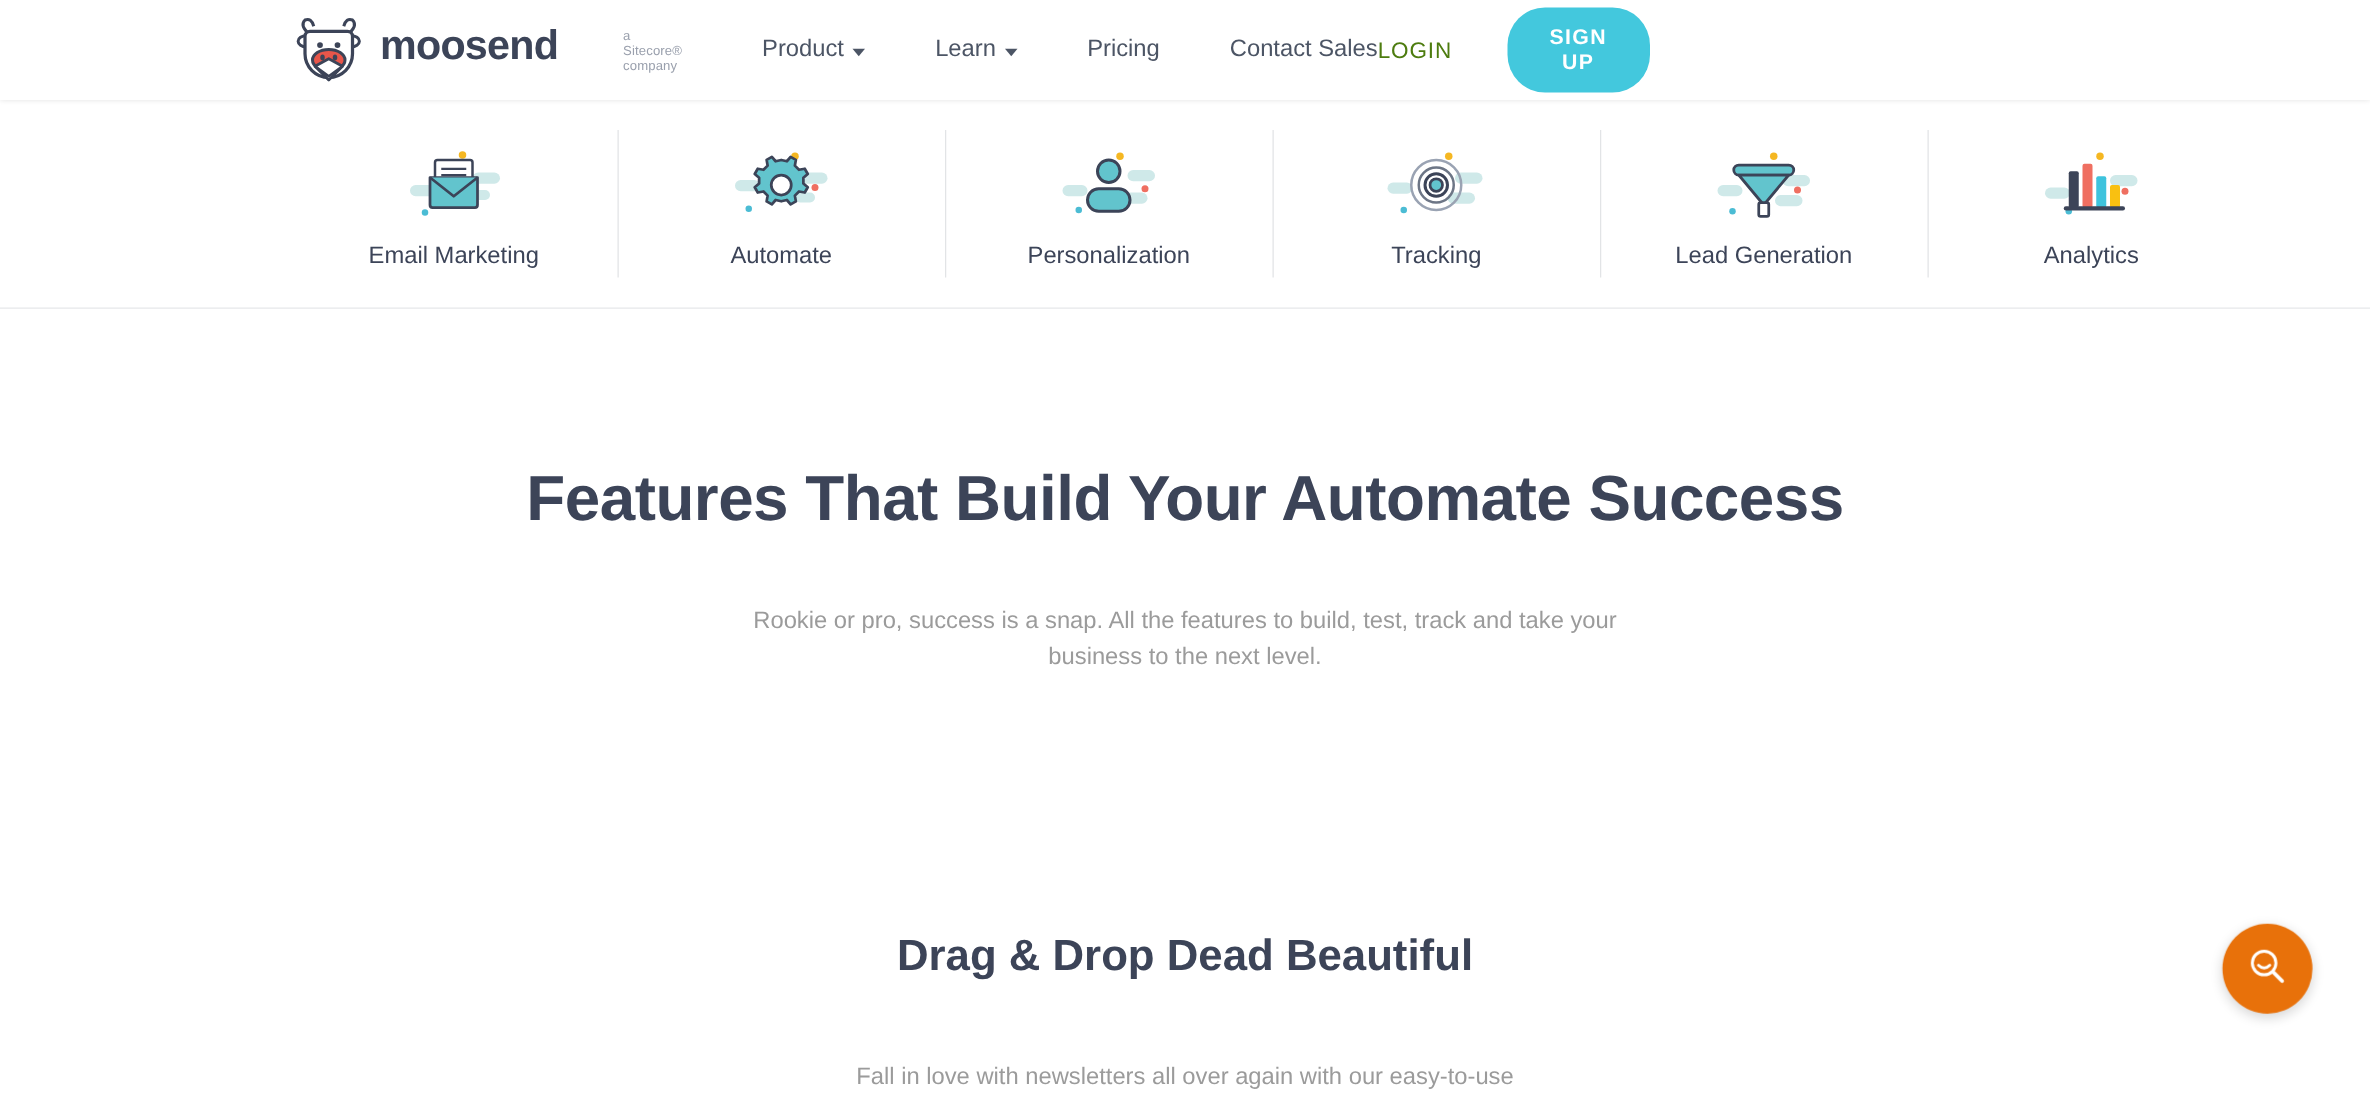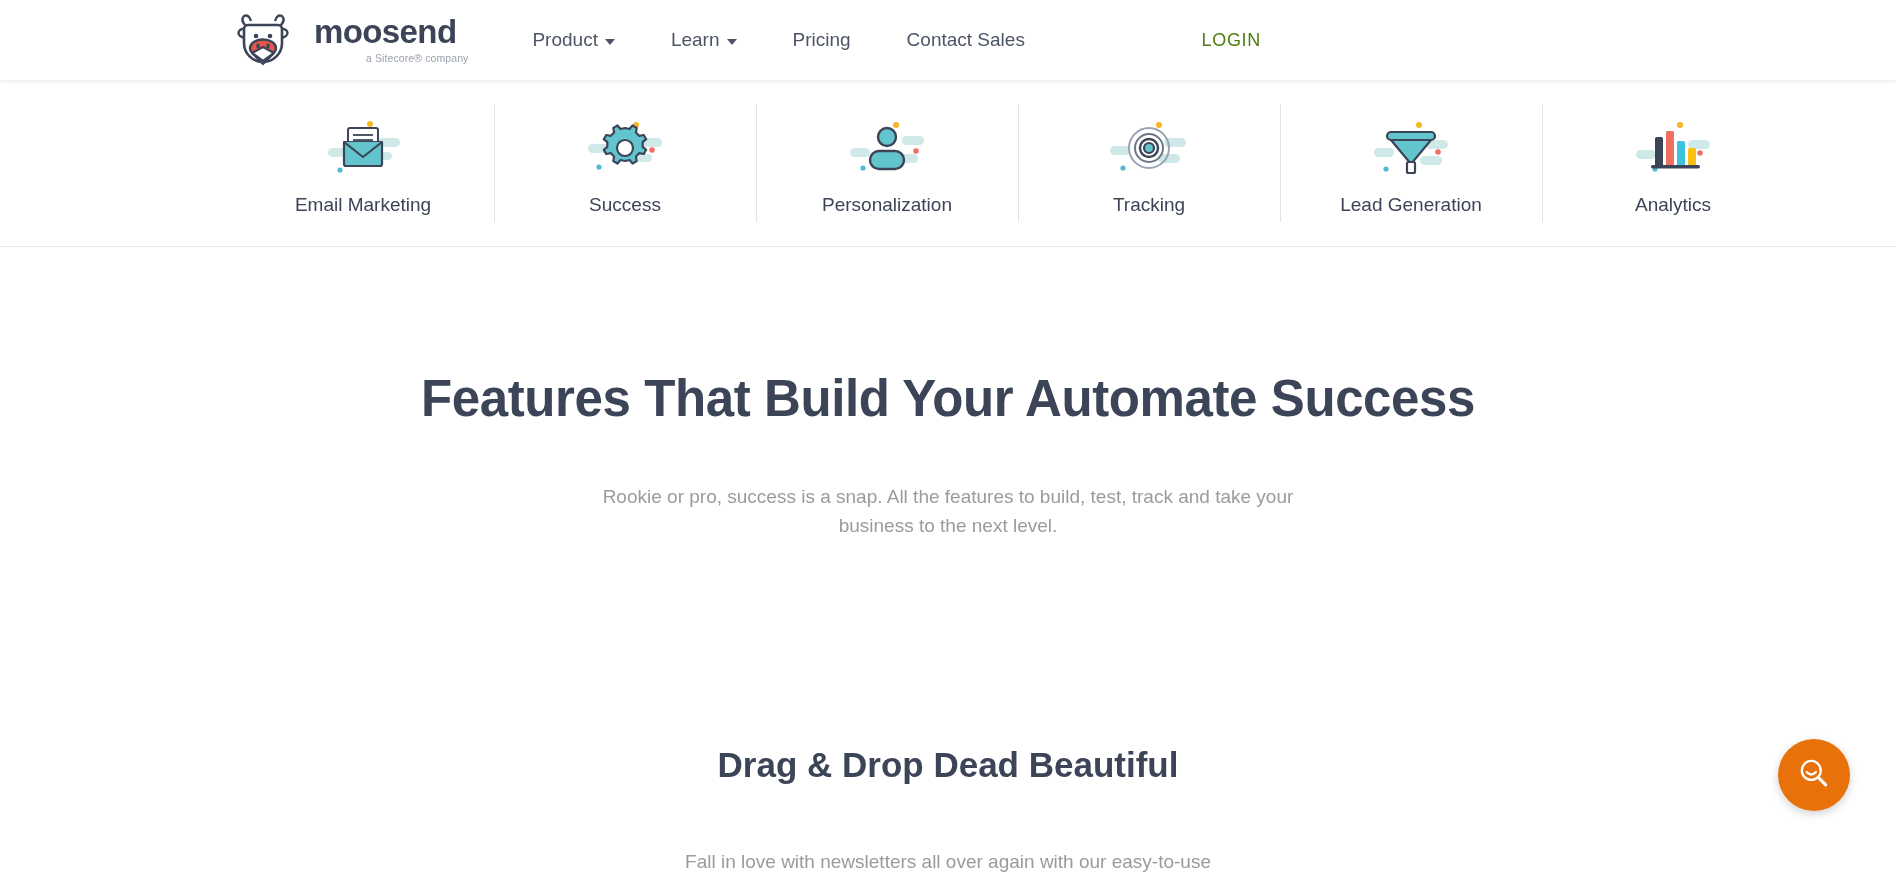--- a/index.html
+++ b/index.html
@@ -23,22 +23,21 @@
   }
   .logo-block {
     display: flex;
     align-items: center;
     margin-left: 232px;
     text-decoration: none;
   }
   .logo-mark { width: 62px; height: 62px; flex: none; }
   .logo-text-wrap {
     display: flex;
-    flex-direction: column;
-    margin-left: 20px;
+    margin-left: 10px;
     padding-bottom: 2px;
   }
   .logo-word {
     font-size: 33px;
     font-weight: bold;
     color: #3c4458;
     letter-spacing: -0.6px;
     line-height: 1;
   }
   .logo-tagline {
@@ -235,20 +234,21 @@
     <div class="nav-item">
       <span>Pricing</span>
     </div>
     <div class="nav-item">
       <span>Contact Sales</span>
     </div>
   </nav>
 
   <div class="header-right">
     <a class="login-link" href="#">LOGIN</a>
+    <button class="signup-btn">SIGN UP</button>
   </div>
 </div>
 
 <div class="feature-bar">
 
   <div class="feature">
     <span class="feature-icon">
       <svg viewBox="0 0 86 62" width="86" height="62">
         <rect x="8" y="30" width="22" height="9" rx="4.5" fill="#cfe9e9"></rect>
         <rect x="58" y="20" width="22" height="9" rx="4.5" fill="#cfe9e9"></rect>
@@ -272,21 +272,21 @@
         <rect x="6" y="26" width="20" height="9" rx="4.5" fill="#cfe9e9"></rect>
         <rect x="58" y="20" width="22" height="9" rx="4.5" fill="#cfe9e9"></rect>
         <rect x="54" y="36" width="16" height="8" rx="4" fill="#cfe9e9"></rect>
         <circle cx="54" cy="7" r="3" fill="#f5b722"></circle>
         <circle cx="70" cy="32" r="2.8" fill="#ef6f61"></circle>
         <circle cx="17" cy="49" r="2.6" fill="#4bbcd4"></circle>
         <path d="M43 10 l4.5 1 l3 -3.5 l4.2 2.4 l-0.8 4.6 l3.3 3.3 l4.6 -0.8 l2.4 4.2 l-3.5 3 l0 4.6 l3.5 3 l-2.4 4.2 l-4.6 -0.8 l-3.3 3.3 l0.8 4.6 l-4.2 2.4 l-3 -3.5 l-4.5 1 l-4.5 -1 l-3 3.5 l-4.2 -2.4 l0.8 -4.6 l-3.3 -3.3 l-4.6 0.8 l-2.4 -4.2 l3.5 -3 l0 -4.6 l-3.5 -3 l2.4 -4.2 l4.6 0.8 l3.3 -3.3 l-0.8 -4.6 l4.2 -2.4 l3 3.5 z" fill="#62c4cd" stroke="#3c4458" stroke-width="2.2" stroke-linejoin="round"></path>
         <circle cx="43" cy="30" r="8" fill="#ffffff" stroke="#3c4458" stroke-width="2.2"></circle>
       </svg>
     </span>
-    <span class="feature-label">Success</span>
+    <span class="feature-label">Automate</span>
   </div>
 
   <div class="feature">
     <span class="feature-icon">
       <svg viewBox="0 0 86 62" width="86" height="62">
         <rect x="6" y="30" width="20" height="9" rx="4.5" fill="#cfe9e9"></rect>
         <rect x="58" y="18" width="22" height="9" rx="4.5" fill="#cfe9e9"></rect>
         <rect x="56" y="36" width="18" height="9" rx="4.5" fill="#cfe9e9"></rect>
         <circle cx="52" cy="7" r="3" fill="#f5b722"></circle>
         <circle cx="72" cy="33" r="2.8" fill="#ef6f61"></circle>

